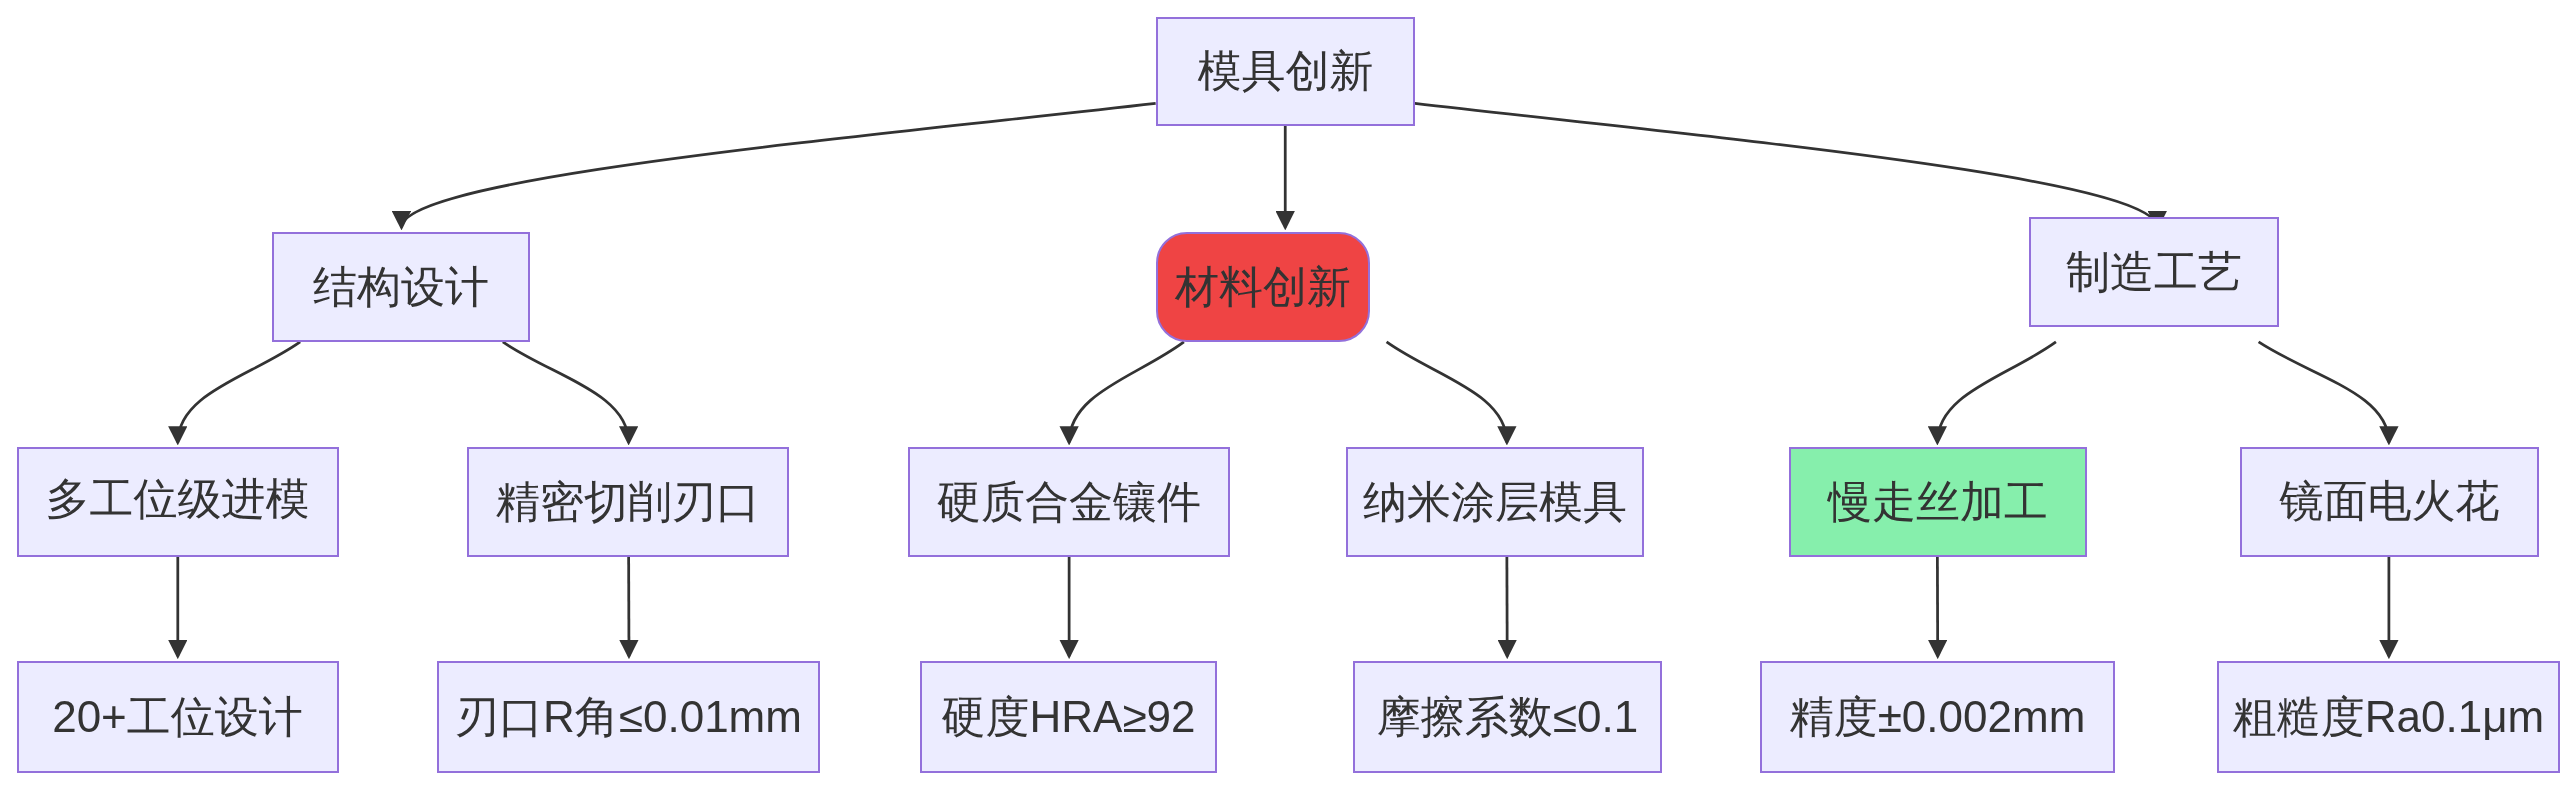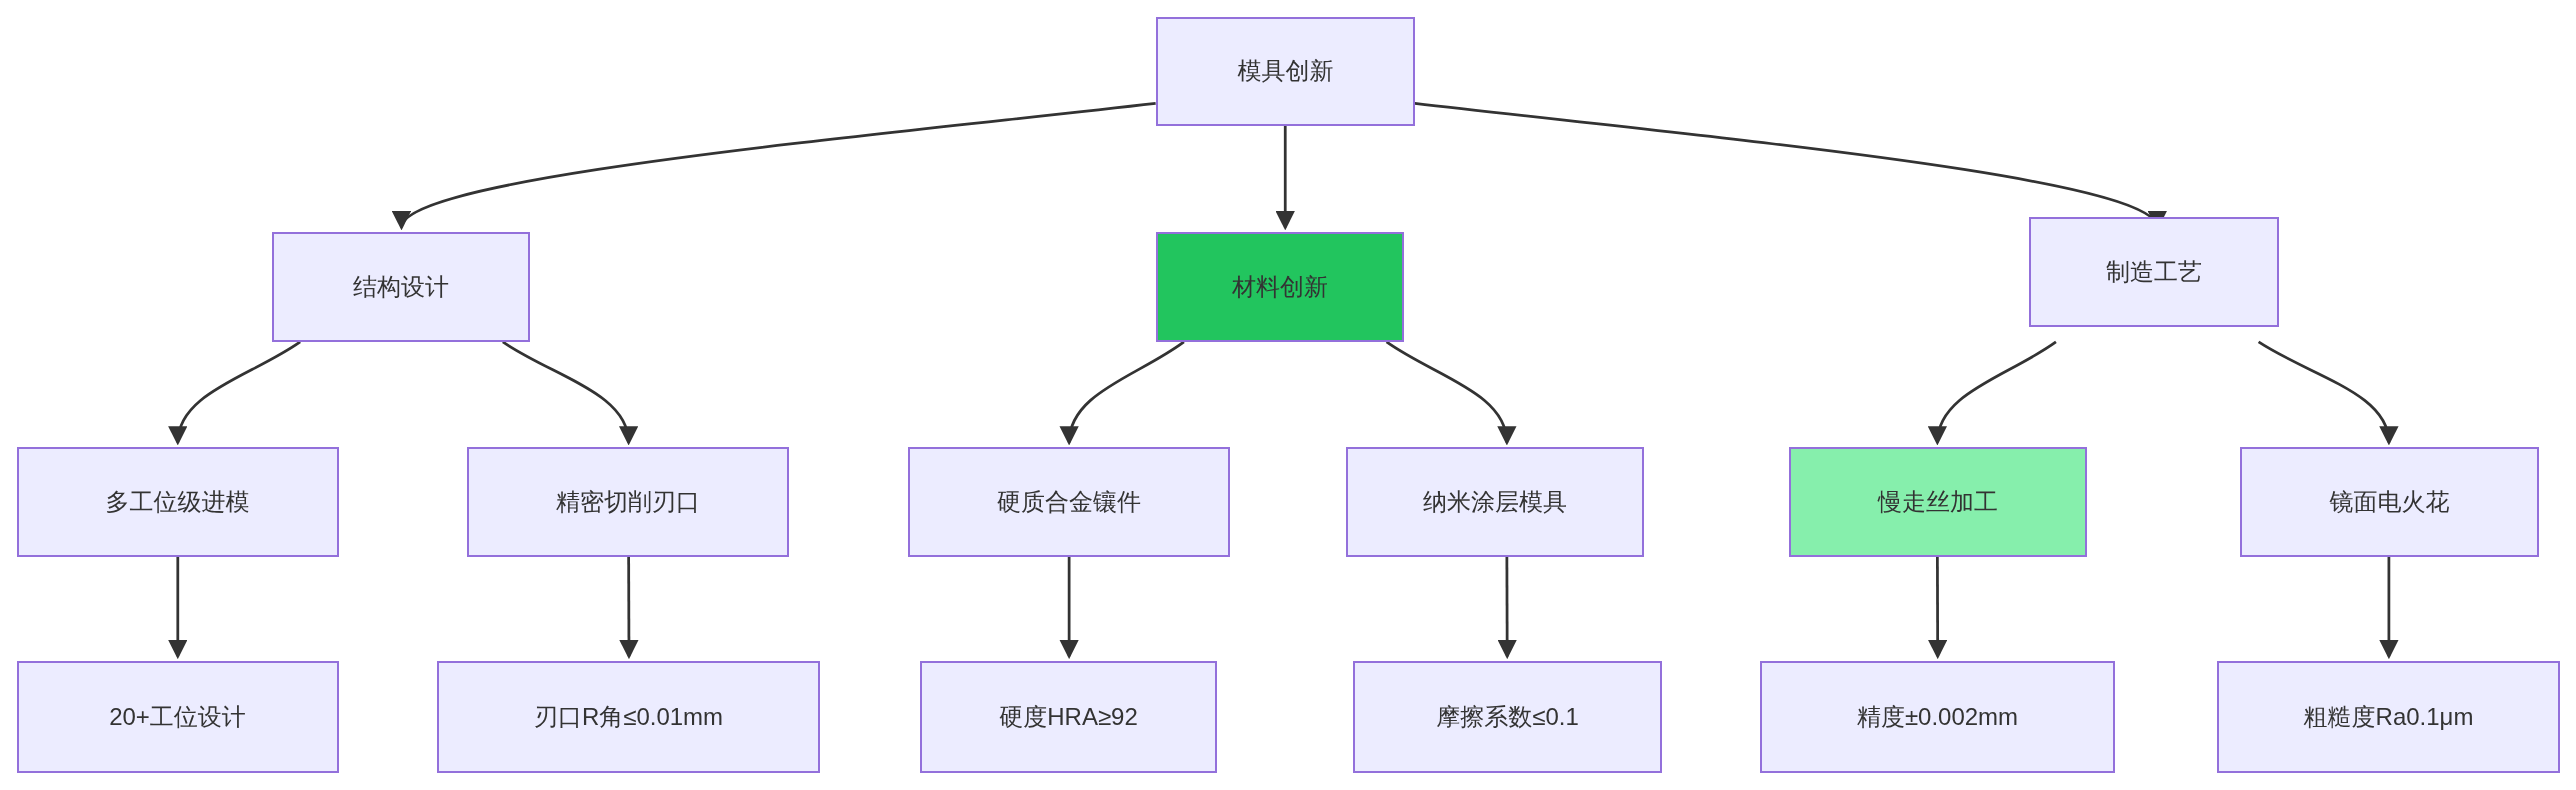--- a/index.html
+++ b/index.html
@@ -29,21 +29,21 @@
     box-sizing: border-box;
     background: #ECECFF;
     border: 2.8px solid #9370DB;
     display: flex;
     align-items: center;
     justify-content: center;
     text-align: center;
   }
   .node .label {
     color: #333333;
-    font-size: 24px;
+    font-size: 44px;
     line-height: 1.2;
     white-space: nowrap;
   }
 </style>
 </head>
 <body>
 
 <div id="flowchart">
   <svg id="edge-layer" xmlns="http://www.w3.org/2000/svg" viewBox="0 0 3736 1146">
     <defs>
@@ -69,42 +69,42 @@
         <path d="M3465,808 L3465,952" fill="none" stroke="#333333" stroke-width="4" marker-end="url(#arrowhead)"></path>
       </g>
   </svg>
   <div id="node-layer">
       <div class="node" style="left: 1156px; top: 16.5px; width: 259px; height: 109px; background: rgb(236, 236, 255); border-color: rgb(147, 112, 219);">
         <span class="label" style="color: rgb(51, 51, 51);">模具创新</span>
       </div>
       <div class="node" style="left: 272px; top: 232px; width: 258px; height: 110px; background: rgb(236, 236, 255); border-color: rgb(147, 112, 219);">
         <span class="label" style="color: rgb(51, 51, 51);">结构设计</span>
       </div>
-      <div class="node" style="left: 1156px; top: 232px; width: 248px; height: 110px; background: #22c55e; border-color: rgb(147, 112, 219);">
+      <div class="node" style="left: 1156px; top: 232px; width: 214px; height: 110px; background: #ef4444; border-color: rgb(147, 112, 219); border-radius: 31px;">
         <span class="label" style="color: rgb(51, 51, 51);">材料创新</span>
       </div>
       <div class="node" style="left: 2029px; top: 217px; width: 250px; height: 110px; background: rgb(236, 236, 255); border-color: rgb(147, 112, 219);">
         <span class="label" style="color: rgb(51, 51, 51);">制造工艺</span>
       </div>
       <div class="node" style="left: 16.5px; top: 447px; width: 322px; height: 110px; background: rgb(236, 236, 255); border-color: rgb(147, 112, 219);">
-        <span class="label" style="color: rgb(51, 51, 51);">多工位级进模</span>
+        <span class="label" style="color: rgb(51, 51, 51); font-family: Liberation Mono, monospace;">多工位级进模</span>
       </div>
       <div class="node" style="left: 467px; top: 447px; width: 322px; height: 110px; background: rgb(236, 236, 255); border-color: rgb(147, 112, 219);">
         <span class="label" style="color: rgb(51, 51, 51);">精密切削刃口</span>
       </div>
       <div class="node" style="left: 908px; top: 447px; width: 322px; height: 110px; background: rgb(236, 236, 255); border-color: rgb(147, 112, 219);">
         <span class="label" style="color: rgb(51, 51, 51);">硬质合金镶件</span>
       </div>
       <div class="node" style="left: 1346px; top: 447px; width: 298px; height: 110px; background: rgb(236, 236, 255); border-color: rgb(147, 112, 219);">
         <span class="label" style="color: rgb(51, 51, 51);">纳米涂层模具</span>
       </div>
       <div class="node" style="left: 1789px; top: 447px; width: 298px; height: 110px; background: #86efac; border-color: rgb(147, 112, 219);">
         <span class="label" style="color: rgb(51, 51, 51);">慢走丝加工</span>
       </div>
-      <div class="node" style="left: 2240px; top: 447px; width: 299px; height: 110px; background: rgb(236, 236, 255); border-color: rgb(147, 112, 219);">
+      <div class="node" style="left: 2240px; top: 447px; width: 299px; height: 110px; background: rgb(236, 236, 255); border-color: rgb(147, 112, 219); font-family: Liberation Serif, serif;">
         <span class="label" style="color: rgb(51, 51, 51);">镜面电火花</span>
       </div>
       <div class="node" style="left: 16.5px; top: 661px; width: 322px; height: 112px; background: rgb(236, 236, 255); border-color: rgb(147, 112, 219);">
         <span class="label" style="color: rgb(51, 51, 51);">20+工位设计</span>
       </div>
       <div class="node" style="left: 437px; top: 661px; width: 383px; height: 112px; background: rgb(236, 236, 255); border-color: rgb(147, 112, 219);">
         <span class="label" style="color: rgb(51, 51, 51);">刃口R角≤0.01mm</span>
       </div>
       <div class="node" style="left: 920px; top: 661px; width: 297px; height: 112px; background: rgb(236, 236, 255); border-color: rgb(147, 112, 219);">
         <span class="label" style="color: rgb(51, 51, 51);">硬度HRA≥92</span>

